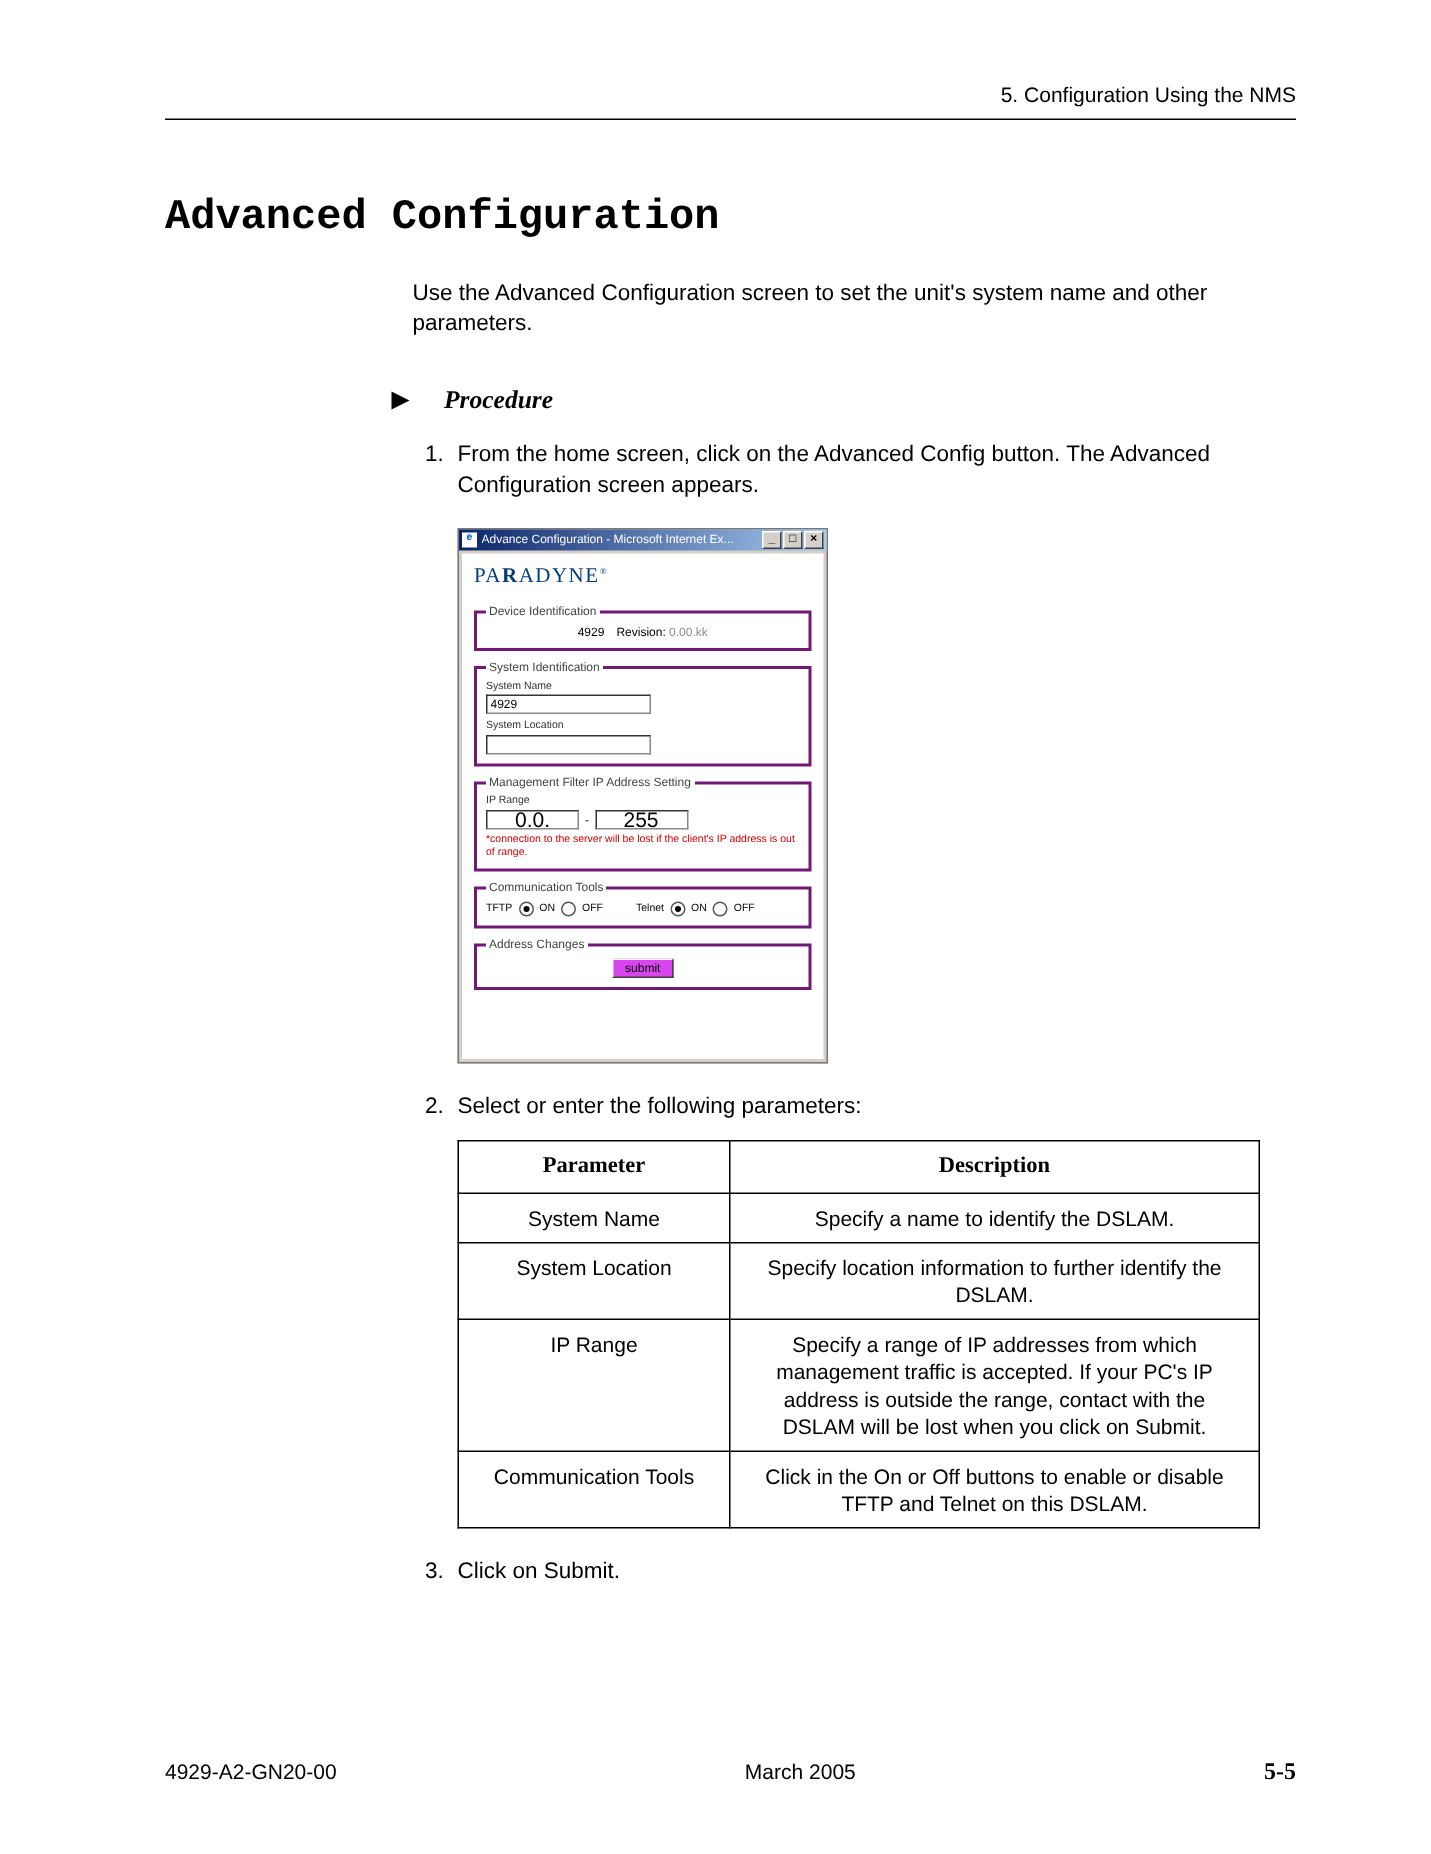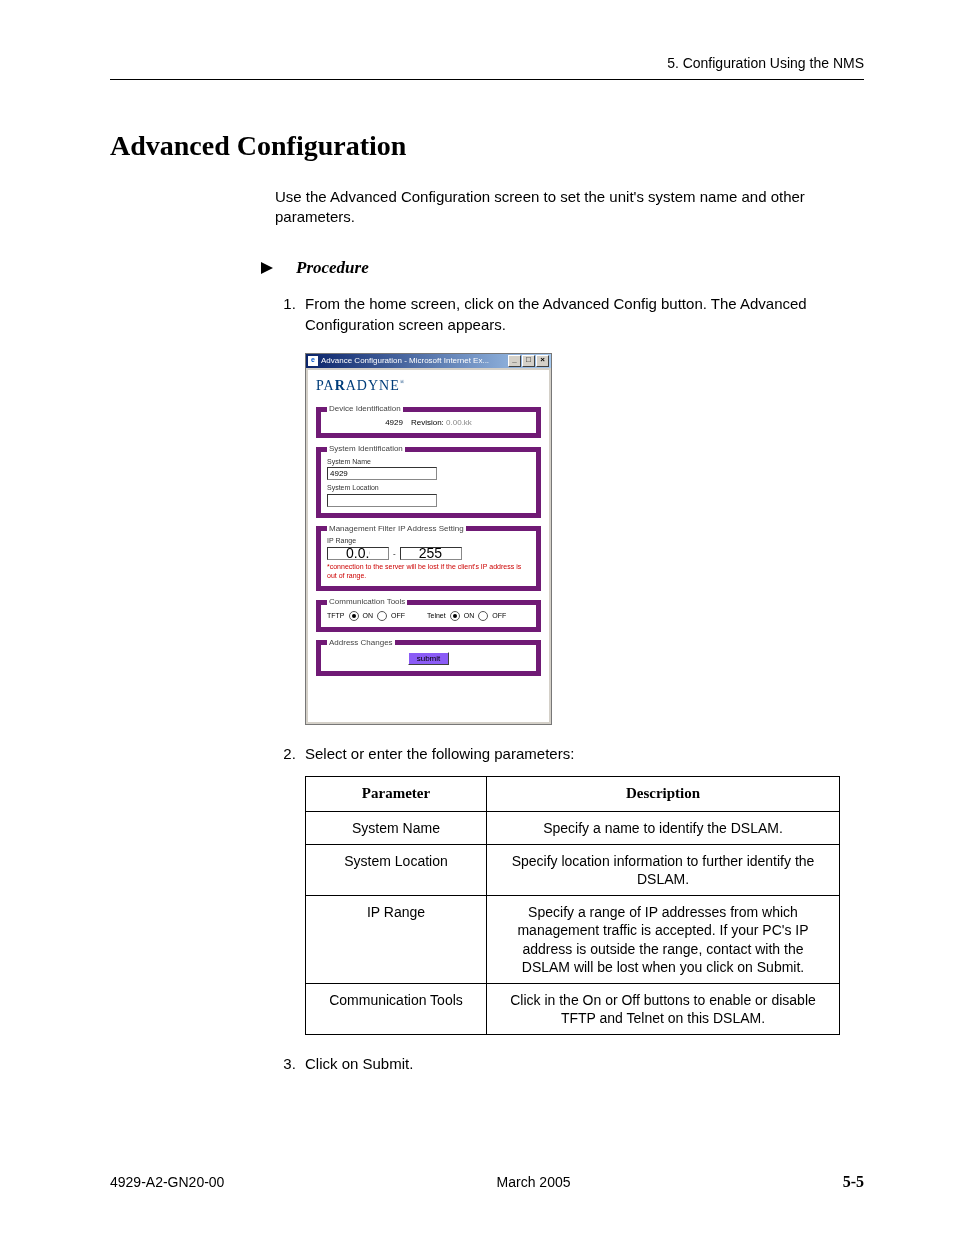--- a/index.html
+++ b/index.html
@@ -26,21 +26,21 @@
     position: absolute;
     right: 0;
     font-size: 14px;
   }
   .hr {
     border: none;
     border-top: 1px solid #000;
     margin: 0 0 50px 0;
   }
   h1.title {
-    font-family: Liberation Serif, serif;
+    font-family: Liberation Mono, monospace;
     font-weight: bold;
     font-size: 28px;
     margin: 0 0 25px 0;
   }
   .intro {
     margin-left: 165px;
     font-size: 15px;
     line-height: 1.35;
     margin-bottom: 30px;
   }
@@ -140,21 +140,21 @@
     font-family: "Times New Roman", serif;
     font-size: 14px;
     letter-spacing: 1px;
     color: #003d7a;
     margin-bottom: 10px;
   }
   .brand .r {
     font-weight: bold;
   }
   fieldset.fs {
-    border: 5px solid #701a75;
+    border: 2px solid #701a75;
     margin: 0 0 6px 0;
     padding: 4px 6px 6px 6px;
     font-size: 8px;
   }
   fieldset.fs legend {
     font-size: 8px;
     padding: 0 2px;
     color: #444;
   }
   .dev-row {
@@ -211,21 +211,21 @@
     justify-content: center;
   }
   .radio-dot.sel::after {
     content: "";
     width: 4px;
     height: 4px;
     background: #000;
     border-radius: 50%;
   }
   .btn-win {
-    background: #8b5cf6;
+    background: #d946ef;
     border: 1px solid #fff;
     border-right-color: #404040;
     border-bottom-color: #404040;
     font-size: 8px;
     padding: 1px 8px;
     display: inline-block;
   }
   .submit-wrap {
     text-align: center;
   }

